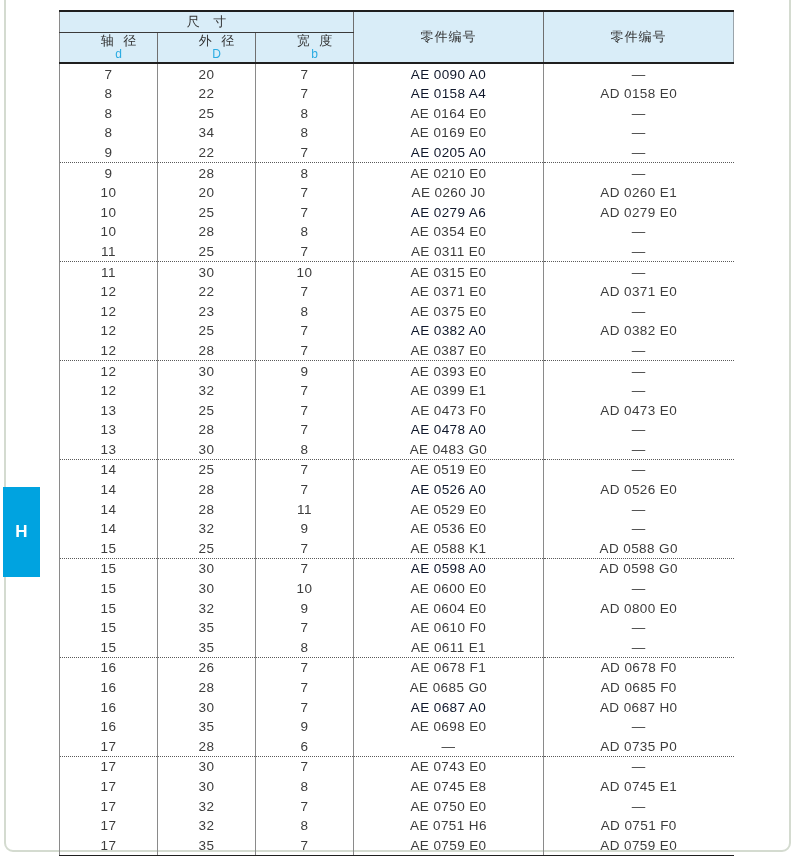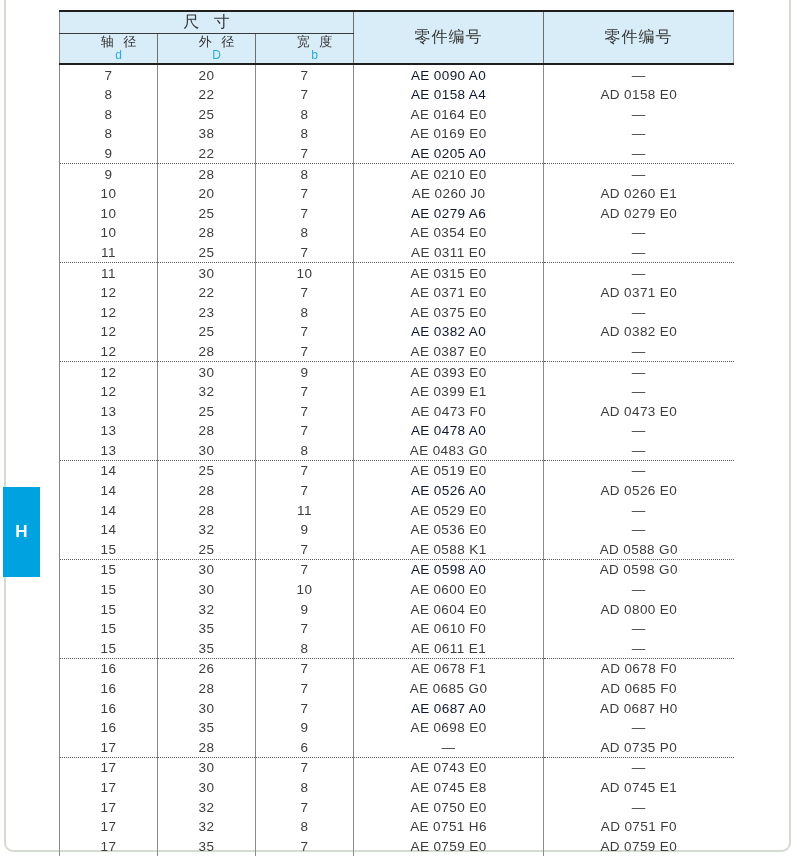--- a/index.html
+++ b/index.html
@@ -24,25 +24,25 @@
   table.parts{
     position:absolute;left:59px;top:10px;width:674px;
     border-collapse:collapse;table-layout:fixed;
     border-top:2px solid #1f1f1f;border-left:1px solid #8a8a8a;
   }
   th,td{padding:0;}
   thead th{
     background:#d9edf8;font-weight:normal;color:#333333;
   }
   tr.h1 th.dims{
-    height:20px;font-size:16px;letter-spacing:5px;text-indent:5px;
+    height:20px;font-size:13px;letter-spacing:5px;text-indent:5px;
     border-bottom:1px solid #3a3a3a;
   }
   th.part{
-    font-size:16px;letter-spacing:1px;
+    font-size:13px;letter-spacing:1px;
     border-bottom:2px solid #1f1f1f;
     border-left:1px solid #6f6f6f;
   }
   th.part-last{border-right:1px solid #9aa4ab;}
   tr.h2 th{
     height:26px;border-bottom:2px solid #1f1f1f;
     vertical-align:middle;
     padding-left:20px;
   }
   tr.h2 th + th{border-left:1px solid #6f6f6f;}
@@ -113,21 +113,21 @@
       </tr>
       <tr>
         <td>8</td>
         <td>25</td>
         <td>8</td>
         <td>AE 0164 E0</td>
         <td>—</td>
       </tr>
       <tr>
         <td>8</td>
-        <td>38</td>
+        <td>34</td>
         <td>8</td>
         <td>AE 0169 E0</td>
         <td>—</td>
       </tr>
       <tr class="group-end">
         <td>9</td>
         <td>22</td>
         <td>7</td>
         <td class="accent">AE 0205 A0</td>
         <td>—</td>

